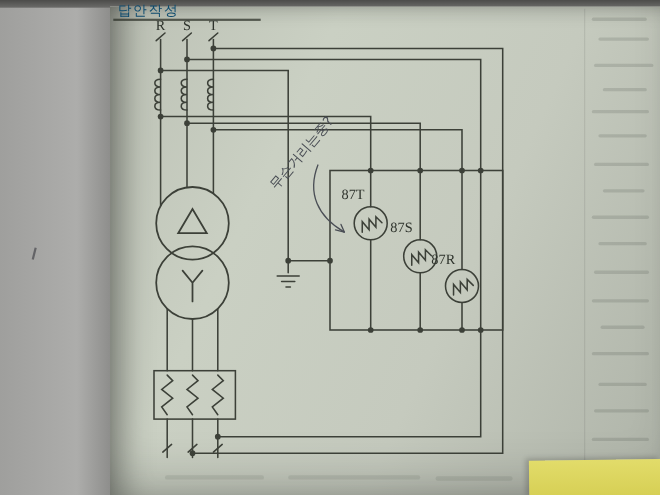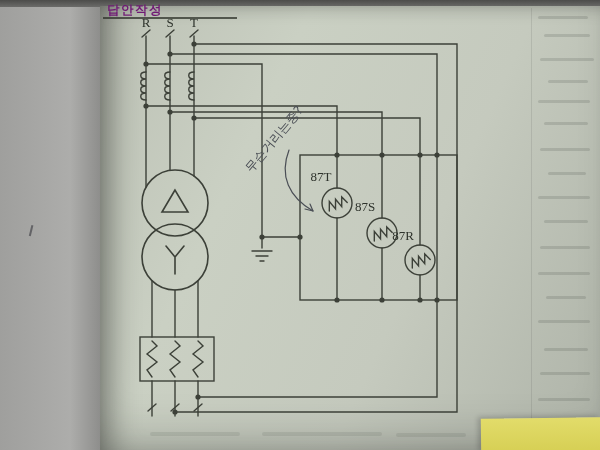--- a/index.html
+++ b/index.html
@@ -9,22 +9,22 @@
              background:linear-gradient(#4c4c4a,#6b6b69);}
   .page{position:absolute;left:100px;top:6px;width:500px;height:444px;
         background:linear-gradient(115deg,#bcc1b5,#cad0c3 30%,#c5cabe 62%,#aeb3a8);
         box-shadow:inset 24px 0 30px -14px rgba(0,0,0,.38),
                    inset 0 -34px 46px -22px rgba(0,0,0,.20),
                    inset 0 10px 18px -12px rgba(0,0,0,.25);}
   .left-margin-shade{position:absolute;left:0;top:0;width:100px;height:450px;
         background:linear-gradient(90deg,#9f9f9d,#adadab 70%,#8e8e8c);}
   .margin-mark{position:absolute;left:30px;top:226px;width:7px;height:11px;
         border-left:2px solid rgba(45,45,52,.55);transform:rotate(14deg);}
-  .header{position:absolute;left:107px;top:2px;font-size:12.5px;font-weight:bold;
-          letter-spacing:1.5px;color:#701a75;}
+  .header{position:absolute;left:107px;top:2px;font-size:12.5px;font-weight:normal;
+          letter-spacing:1.5px;color:#0c4a6e;}
   .header-rule{position:absolute;left:103px;top:17px;width:134px;height:2px;
                background:rgba(45,50,42,.75);}
   .smudge{position:absolute;height:3px;background:rgba(58,64,58,.16);border-radius:2px;}
   .smudge.b{background:rgba(58,64,58,.11);height:4px;}
   .col-rule{position:absolute;left:531px;top:8px;width:1px;height:436px;
             background:rgba(58,64,58,.13);}
   .sticky{position:absolute;left:481px;top:418px;width:120px;height:34px;
           background:linear-gradient(#e2dc6a,#d6cf54);transform:rotate(-.8deg);
           box-shadow:-3px -2px 5px rgba(0,0,0,.18);}
   svg{position:absolute;left:0;top:0;}

